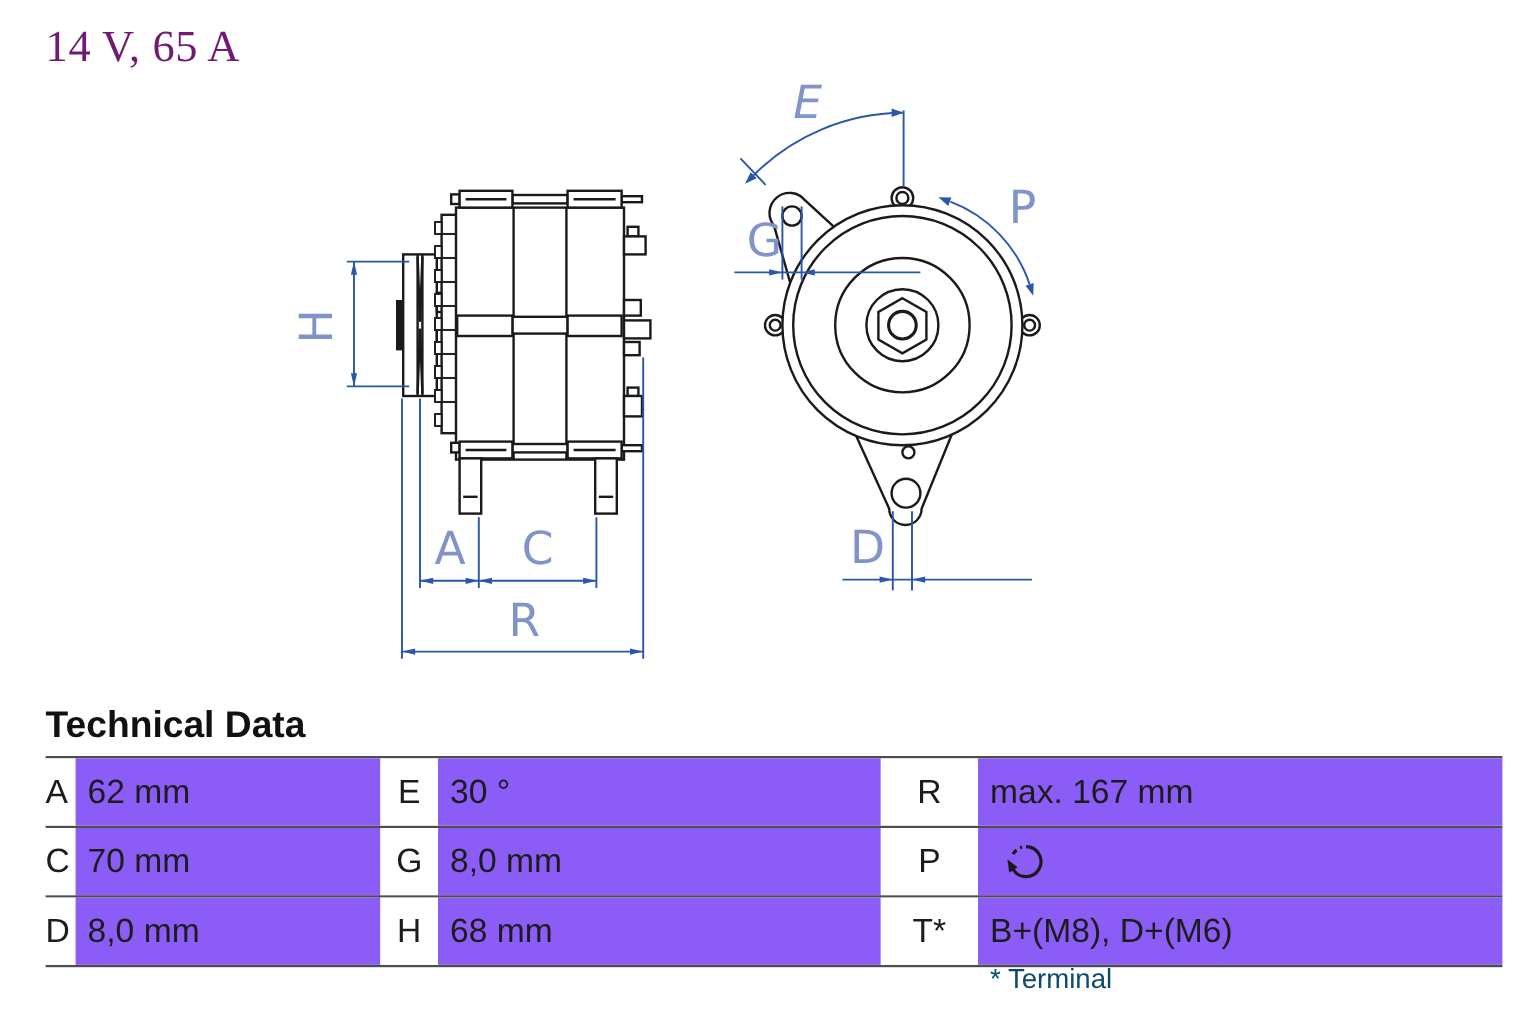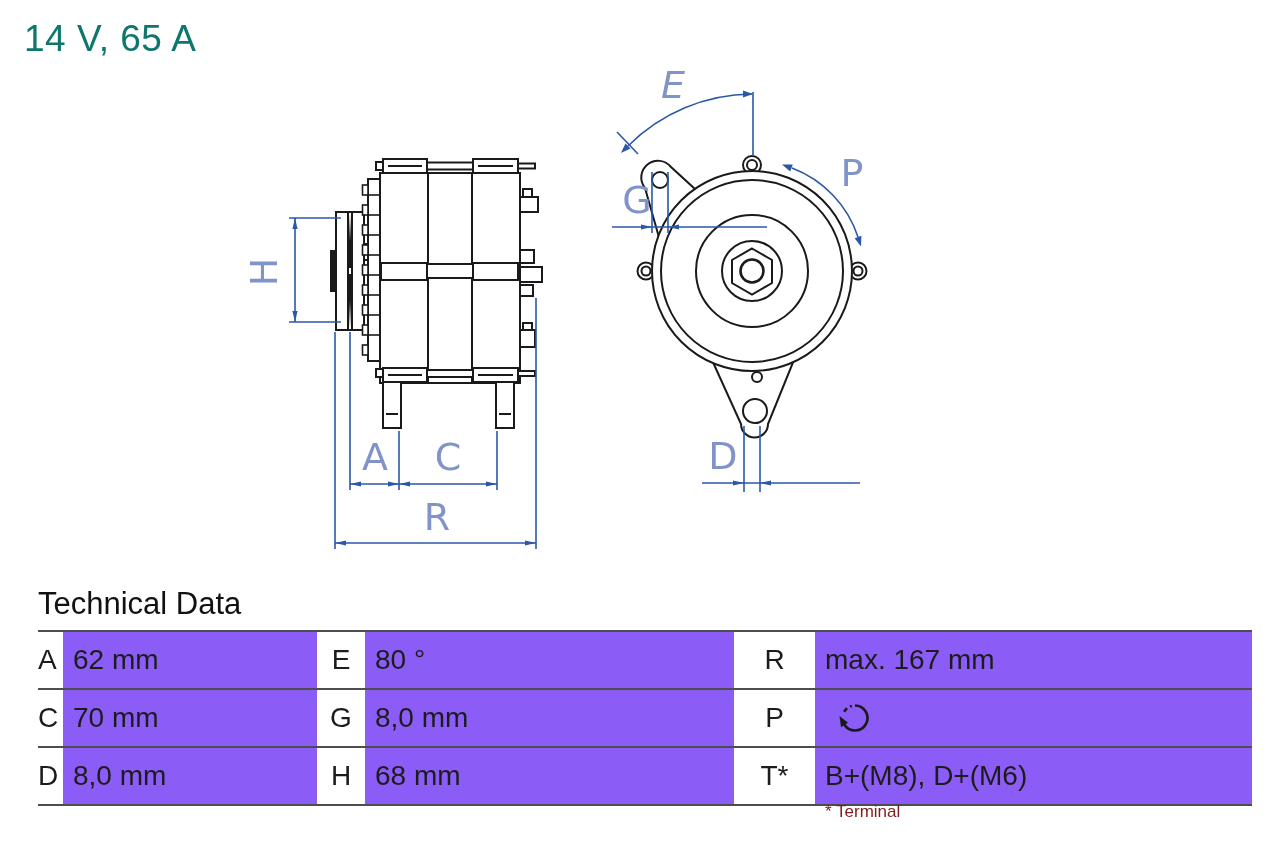--- a/index.html
+++ b/index.html
@@ -1,30 +1,30 @@
 <!DOCTYPE html>
 <html><head>
 <meta charset="utf-8">
 <style>
   html,body{margin:0;padding:0;background:#ffffff;}
   .page{position:relative;width:1280px;height:853px;background:#fff;overflow:hidden;
         font-family:"Liberation Sans",sans-serif;color:#1c1c1c;}
-  .title{position:absolute;left:24px;top:18px;font-size:37px;letter-spacing:.5px;color:#0f766e;}
+  .title{position:absolute;left:38px;top:18px;font-size:37px;letter-spacing:.5px;color:#701a75;font-family:Liberation Serif, serif;}
   .diagram-svg{position:absolute;left:0;top:0;}
   .dimlbl{font-family:"DejaVu Sans",sans-serif;font-size:38px;fill:#8094c9;}
   .dimlbl.it{font-style:italic;}
-  .td-head{position:absolute;left:38px;top:586px;font-size:31px;font-weight:normal;color:#111;}
+  .td-head{position:absolute;left:38px;top:586px;font-size:31px;font-weight:bold;color:#111;}
   .tbl{position:absolute;left:38px;top:630px;width:1214px;border-bottom:2px solid #4d4d4d;}
   .tbl-row{display:grid;grid-template-columns:25px 254px 48px 369px 81px 1fr;
            height:56px;border-top:2px solid #4d4d4d;}
   .cell{display:flex;align-items:center;font-size:28px;}
   .cell.letter{background:#fff;}
   .cell.letter.center{justify-content:center;}
   .cell.value{background:#8b5cf6;padding-left:10px;}
-  .footnote{position:absolute;left:825px;top:802px;font-size:17px;color:#7f1d1d;}
+  .footnote{position:absolute;left:825px;top:802px;font-size:23px;color:#0c4a6e;}
   .roticon{margin-left:12px;display:block;}
 </style>
 </head>
 <body>
 
 <div class="page">
 
   <div class="title">14 V, 65 A</div>
 
   <svg class="diagram-svg" width="1280" height="580" viewBox="0 0 1280 580">
@@ -202,21 +202,21 @@
   </svg>
 
   <div class="td-head">Technical Data</div>
 
   <div class="tbl">
 
     <div class="tbl-row">
       <div class="cell letter">A</div>
       <div class="cell value">62 mm</div>
       <div class="cell letter center">E</div>
-      <div class="cell value">80 °</div>
+      <div class="cell value">30 °</div>
       <div class="cell letter center">R</div>
       <div class="cell value">max. 167 mm</div>
     </div>
 
     <div class="tbl-row">
       <div class="cell letter">C</div>
       <div class="cell value">70 mm</div>
       <div class="cell letter center">G</div>
       <div class="cell value">8,0 mm</div>
       <div class="cell letter center">P</div>

